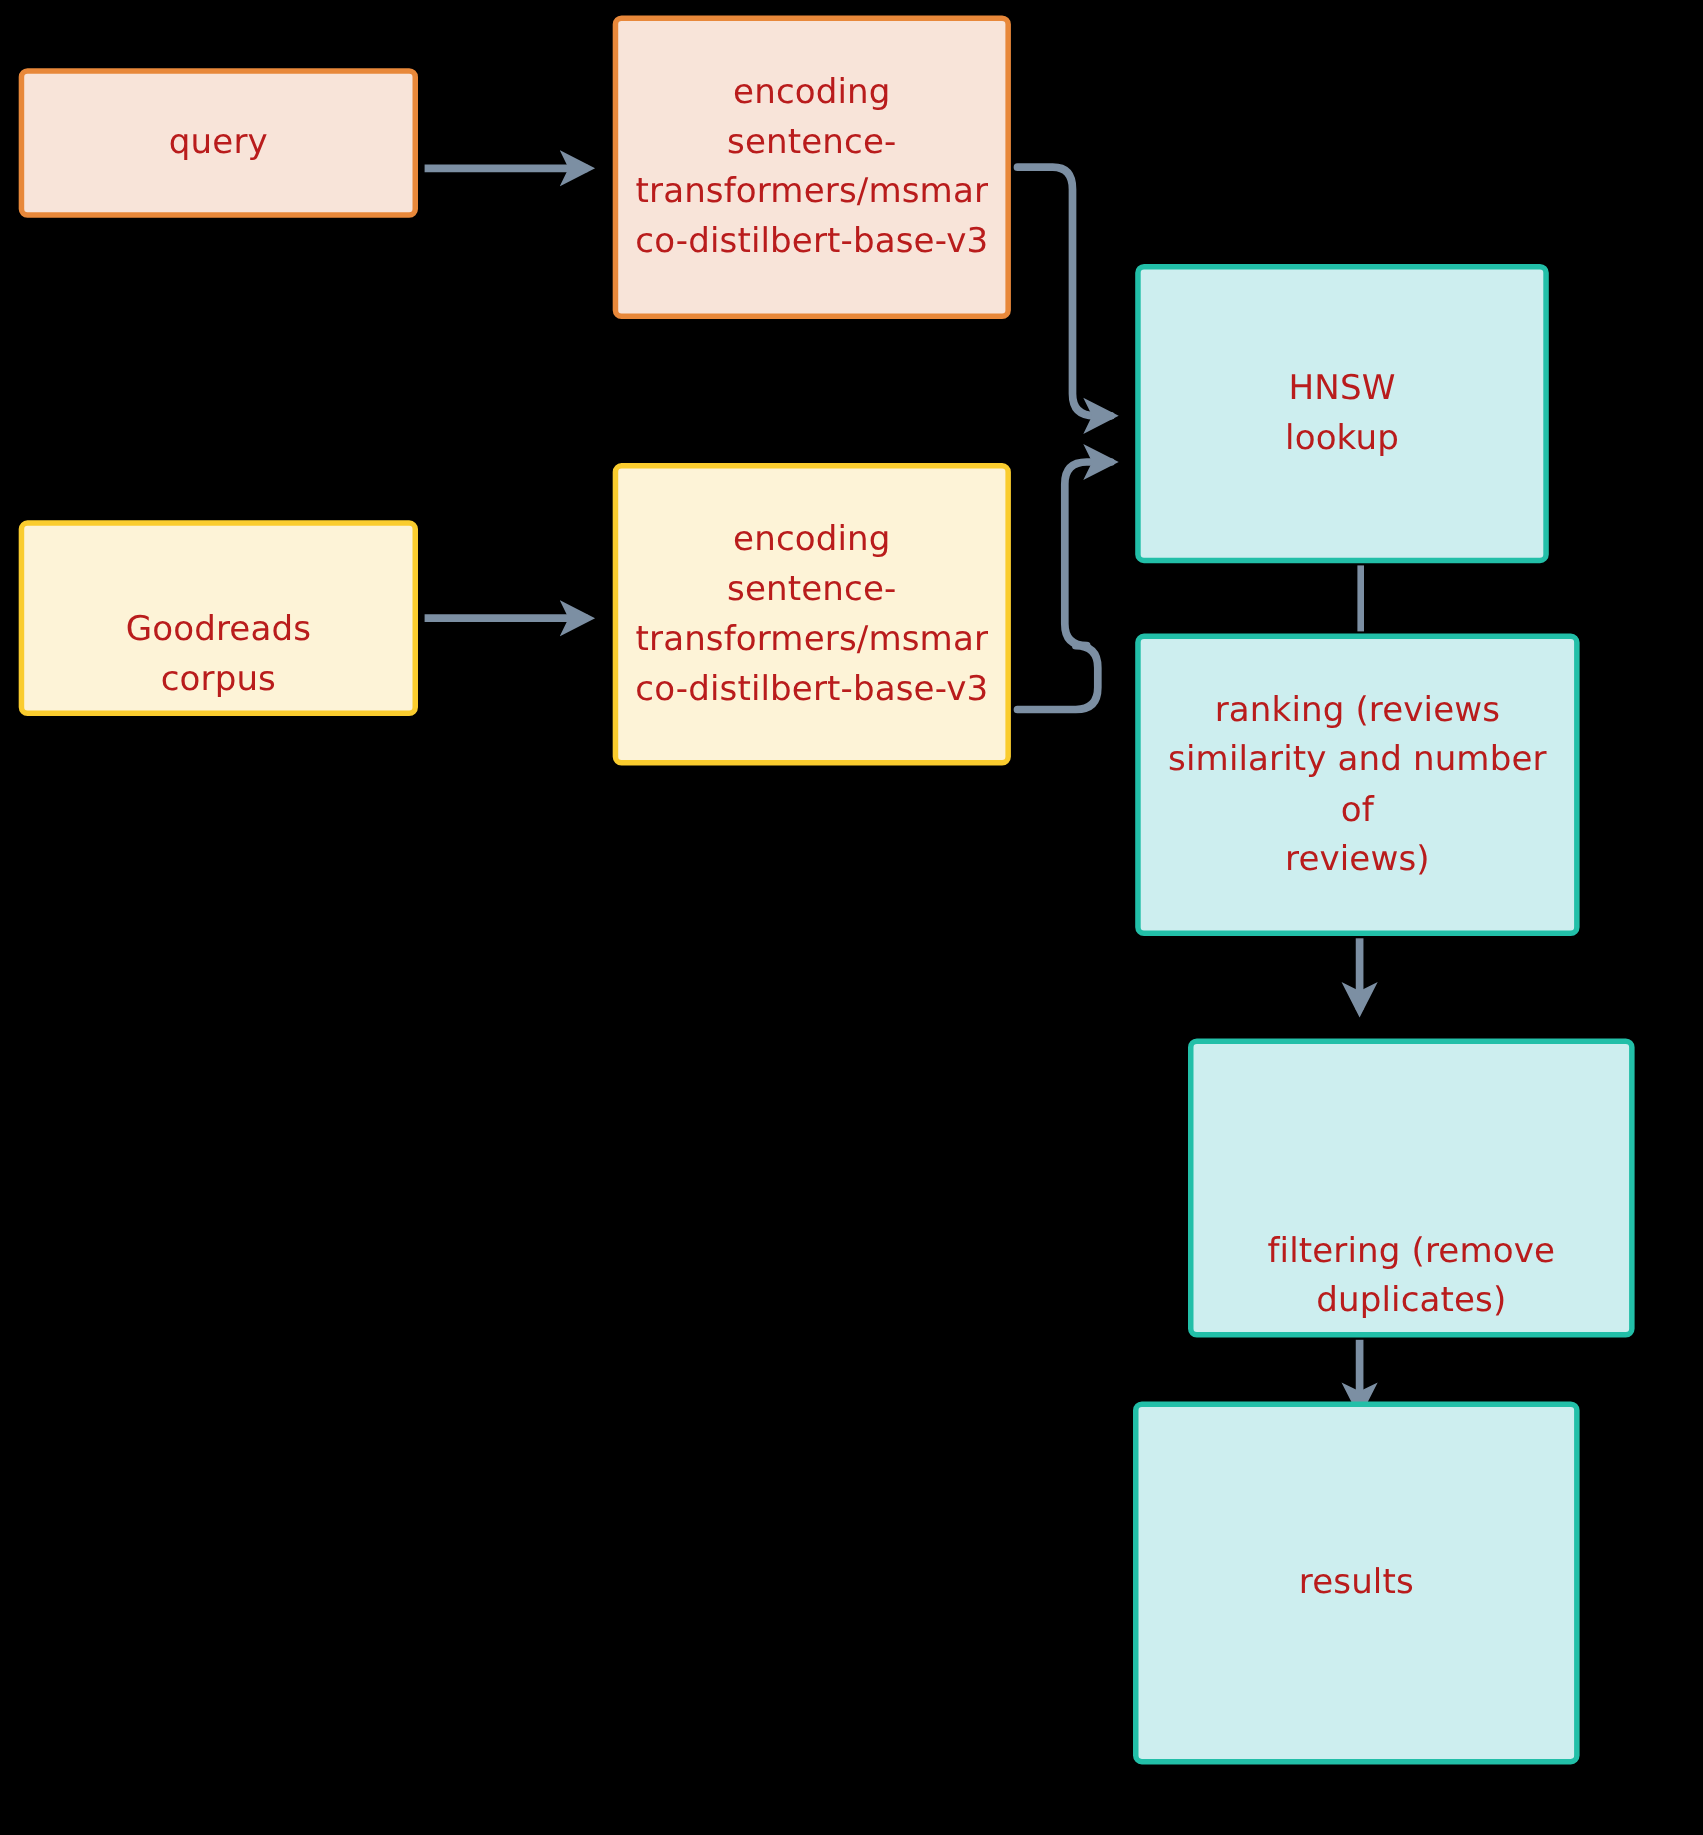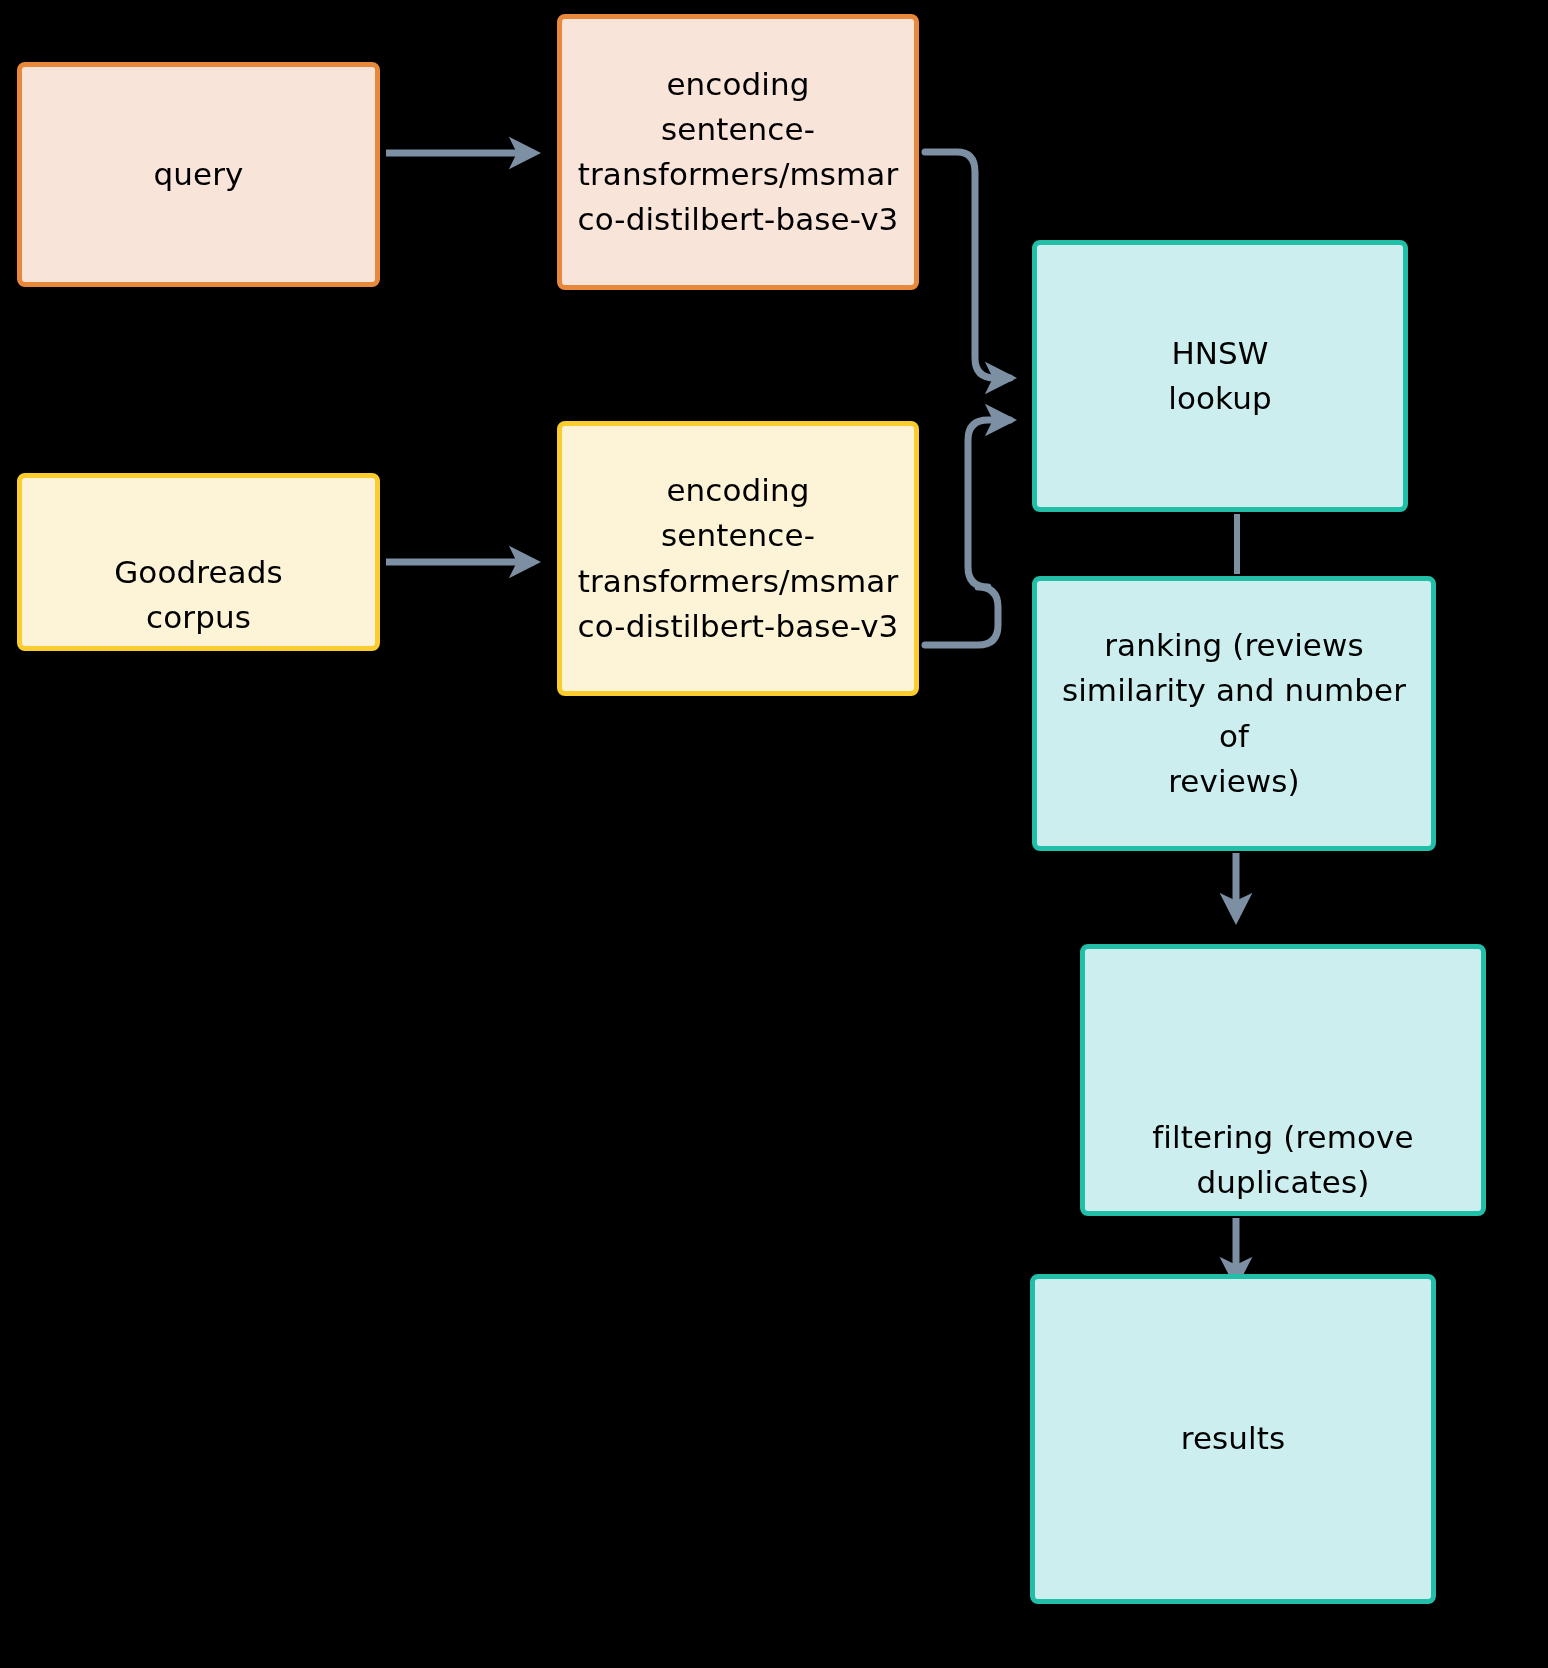--- a/index.html
+++ b/index.html
@@ -25,21 +25,21 @@
   .node {
     position: absolute;
     box-sizing: border-box;
     border-style: solid;
     border-width: 5px;
     border-radius: 8px;
     display: flex;
     align-items: center;
     justify-content: center;
     text-align: center;
-    color: #000000;
+    color: #b91c1c;
     font-size: 31px;
     line-height: 1.46;
     letter-spacing: 0.1px;
     padding: 6px 10px;
   }
   .node-label {
     display: block;
     width: 100%;
     white-space: pre-line;
   }
@@ -49,21 +49,21 @@
   }
   .n-yellow {
     background: #FDF3D7;
     border-color: #FACC2E;
   }
   .n-teal {
     background: #CDEEEF;
     border-color: #22BFA8;
   }
   
-  #node-query        { left: 17px;   top: 62px;   width: 363px; height: 225px; }
+  #node-query        { left: 17px;   top: 62px;   width: 363px; height: 136px; }
   #node-query-enc    { left: 557px;  top: 14px;   width: 362px; height: 276px; }
   #node-corpus       { left: 17px;   top: 473px;  width: 363px; height: 178px; align-items: flex-end; }
   #node-corpus-enc   { left: 557px;  top: 421px;  width: 362px; height: 275px; }
   #node-hnsw         { left: 1032px; top: 240px;  width: 376px; height: 272px; }
   #node-ranking      { left: 1032px; top: 576px;  width: 404px; height: 275px; }
   #node-filtering    { left: 1080px; top: 944px;  width: 406px; height: 272px; align-items: flex-end; }
   #node-results      { left: 1030px; top: 1274px; width: 406px; height: 330px; }
 </style>
 </head>
 <body>

